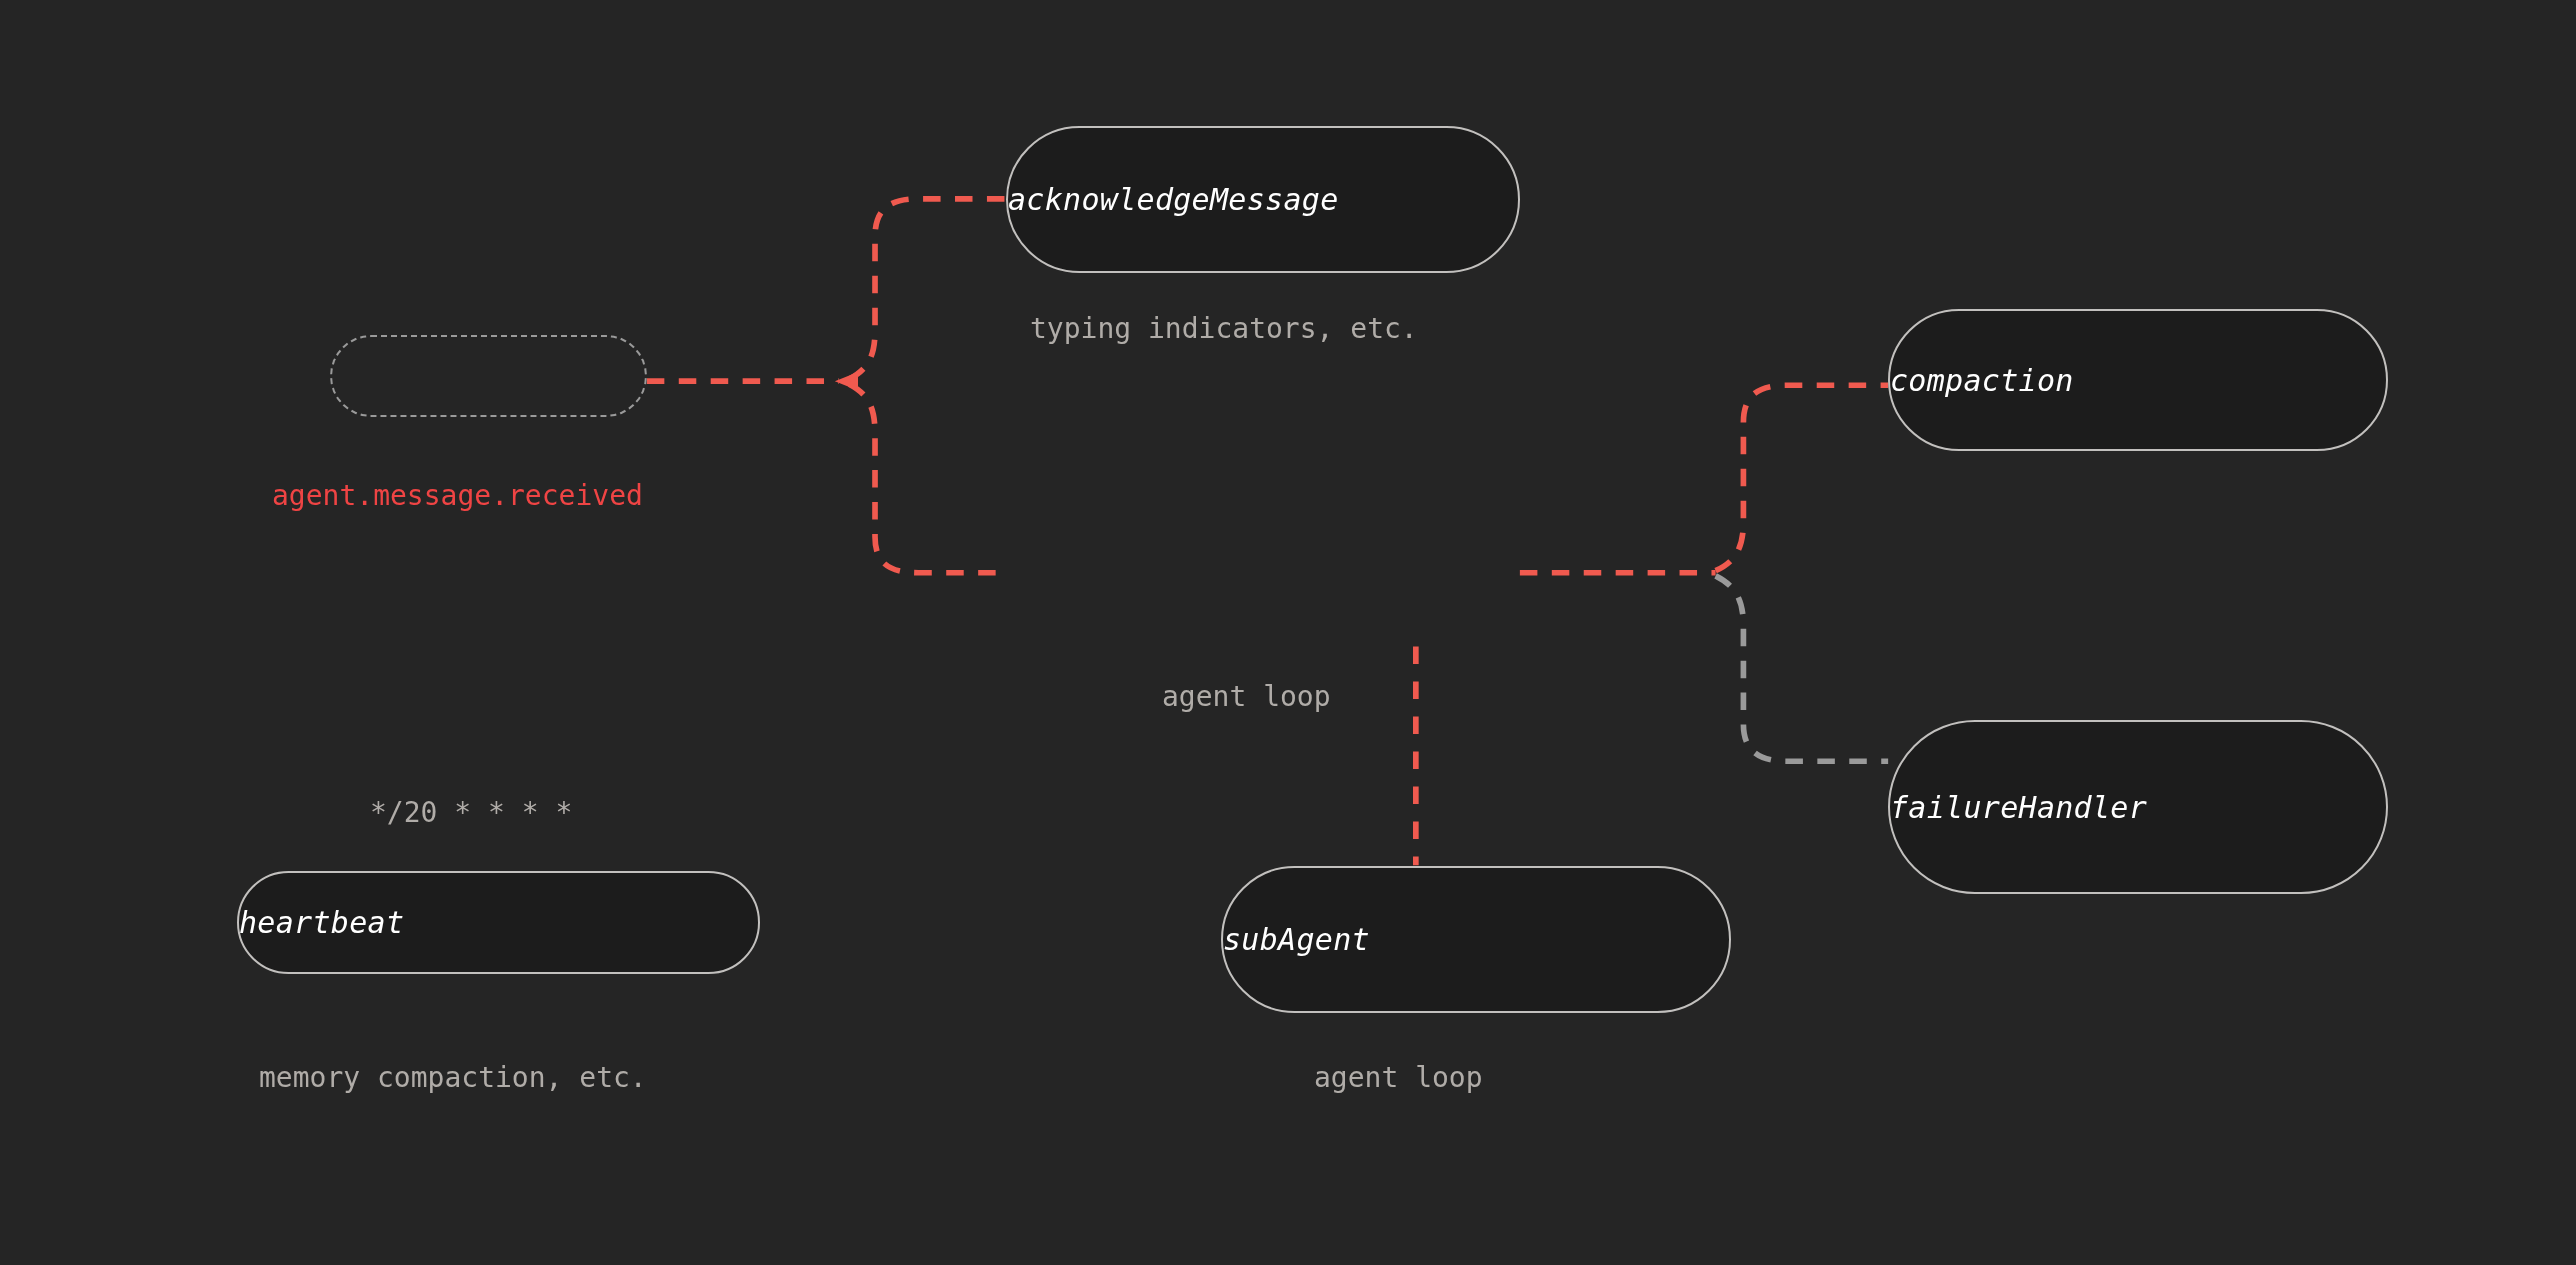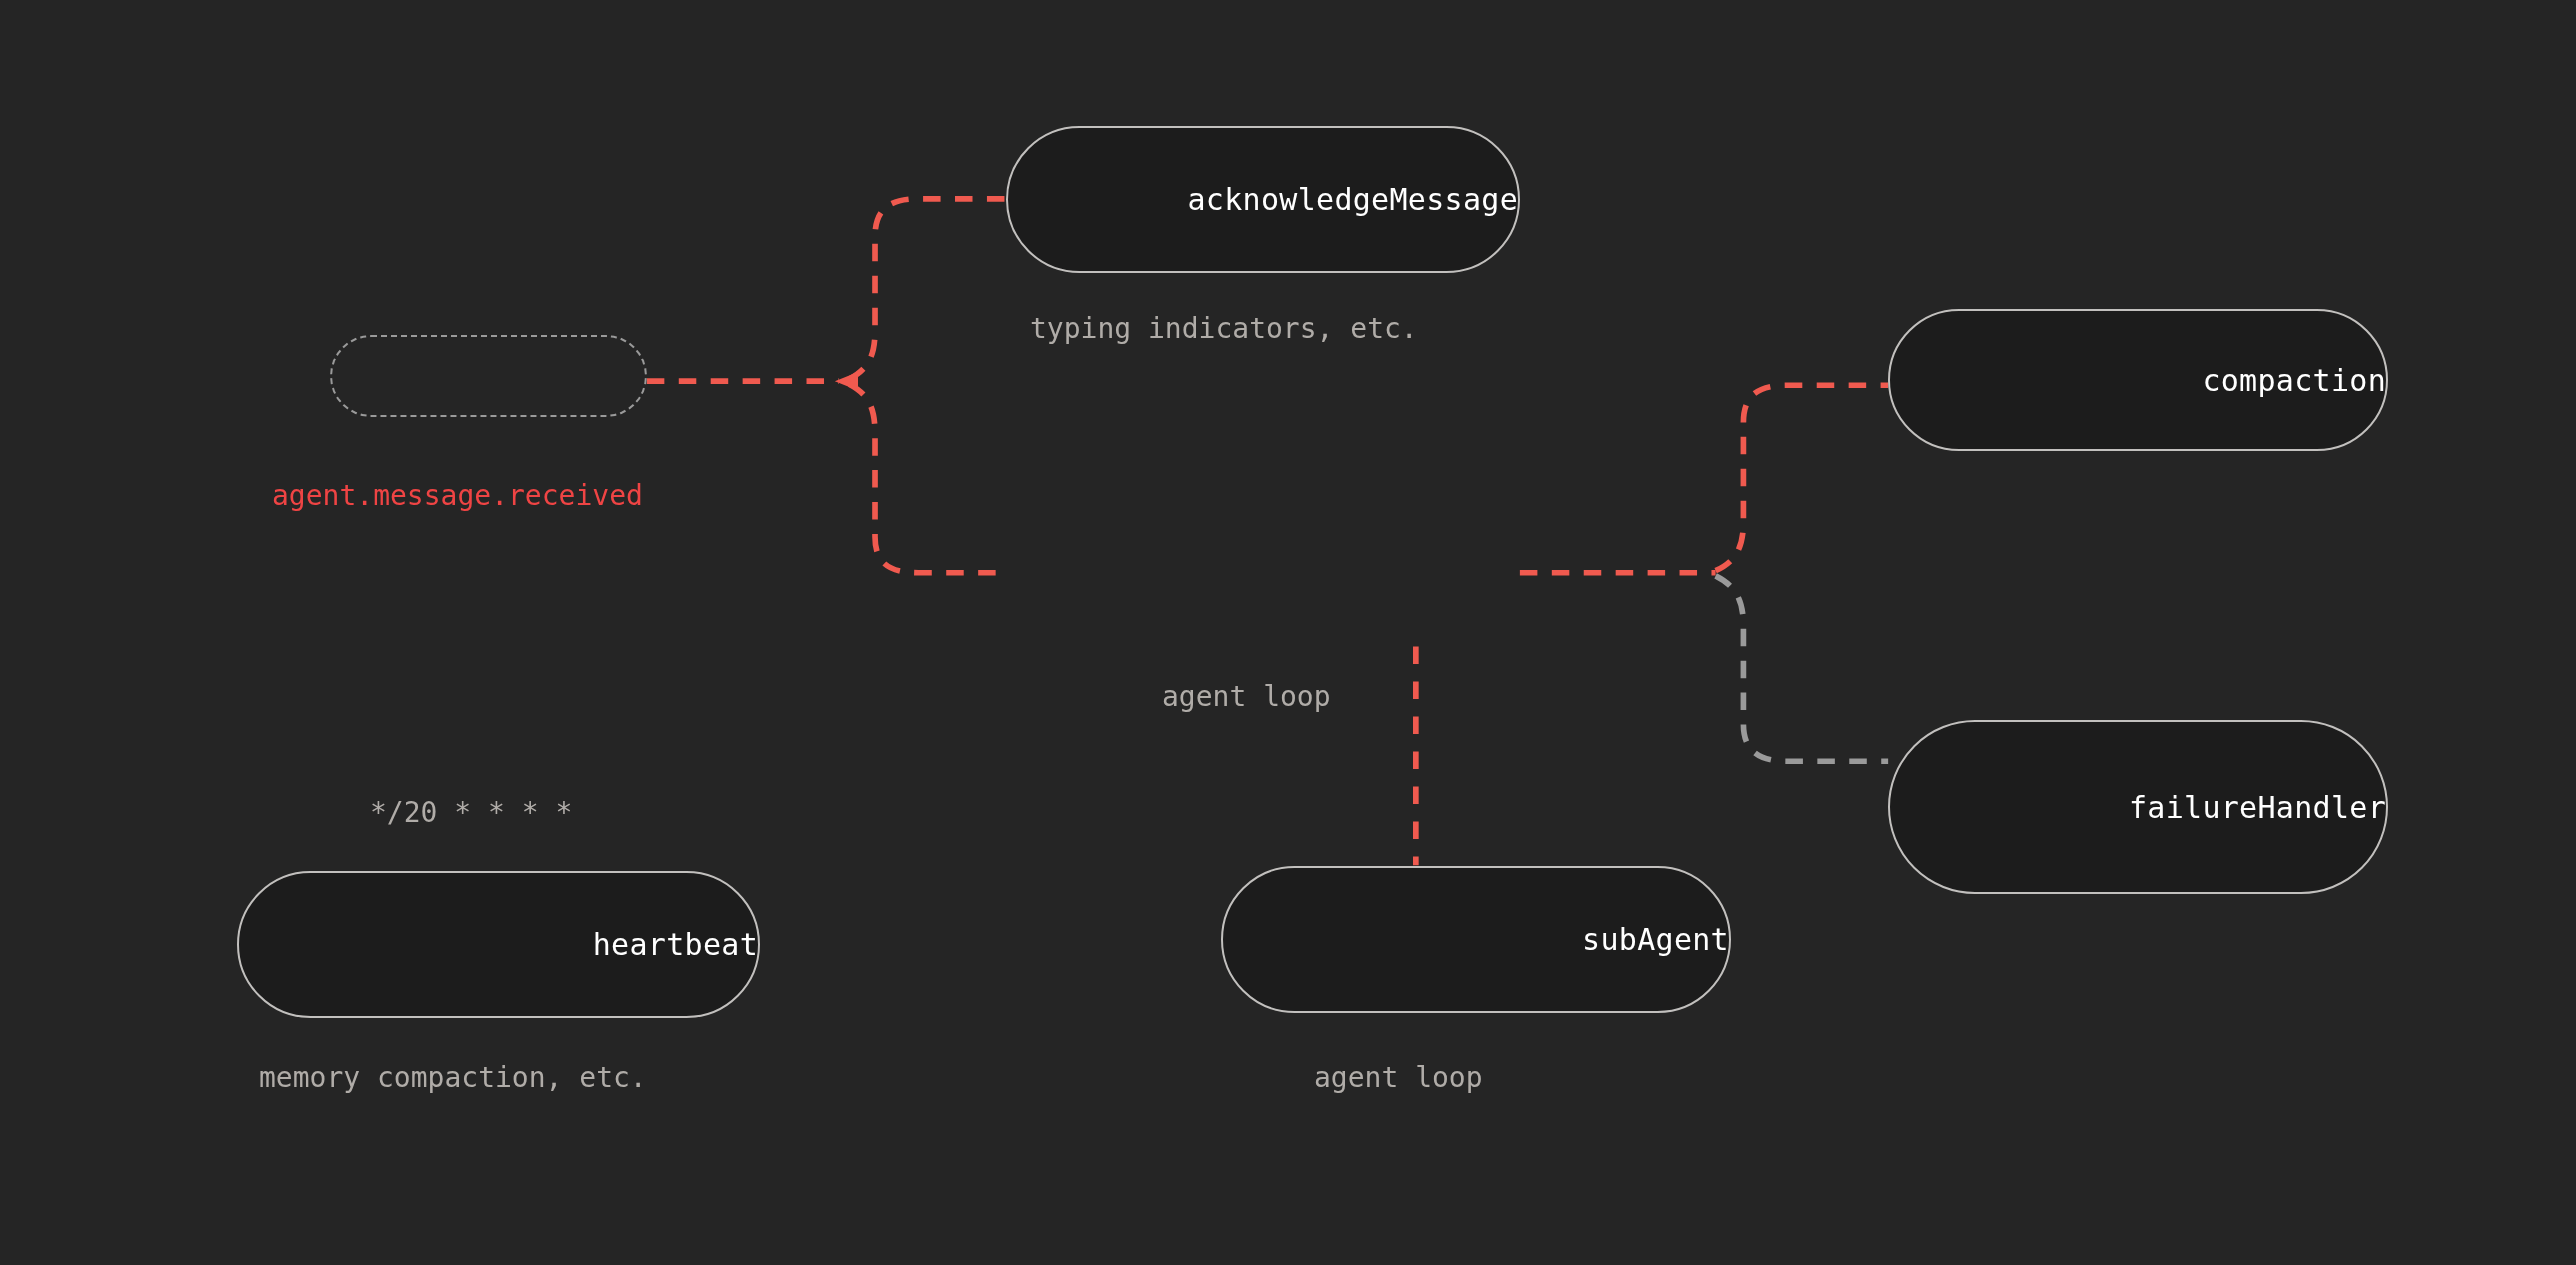--- a/index.html
+++ b/index.html
@@ -22,25 +22,26 @@
     top: 0;
     width: 2638px;
     height: 1265px;
     pointer-events: none;
   }
   .node {
     position: absolute;
     box-sizing: border-box;
     display: flex;
     align-items: center;
-    justify-content: flex-end;
+    justify-content: flex-start;
     border-radius: 515px;
     background: #1c1c1c;
     border: 2.1px solid #c2c0be;
     z-index: 3;
+    font-style: italic;
   }
   .node.trigger {
     background: transparent;
     border-style: dashed;
     border-width: 2.1px;
     border-color: #9a9a9a;
   }
   .node-label {
     color: #ffffff;
     font-size: 30px;
@@ -94,21 +95,21 @@
 
 
   <div class="node" style="left:1888px; top:309px; width:500px; height:142px;">
     <span class="node-label">compaction</span>
   </div>
 
   <div class="node" style="left:1888px; top:720px; width:500px; height:174px;">
     <span class="node-label">failureHandler</span>
   </div>
 
-  <div class="node" style="left:237px; top:871px; width:523px; height:147px;">
+  <div class="node" style="left:237px; top:871px; width:523px; height:103px;">
     <span class="node-label">heartbeat</span>
   </div>
 
   <div class="node" style="left:1221px; top:866px; width:510px; height:147px;">
     <span class="node-label">subAgent</span>
   </div>
 
   <div class="caption bright" style="left:272px; top:479px;">agent.message.received</div>
 
   <div class="caption" style="left:1030px; top:312px;">typing indicators, etc.</div>

